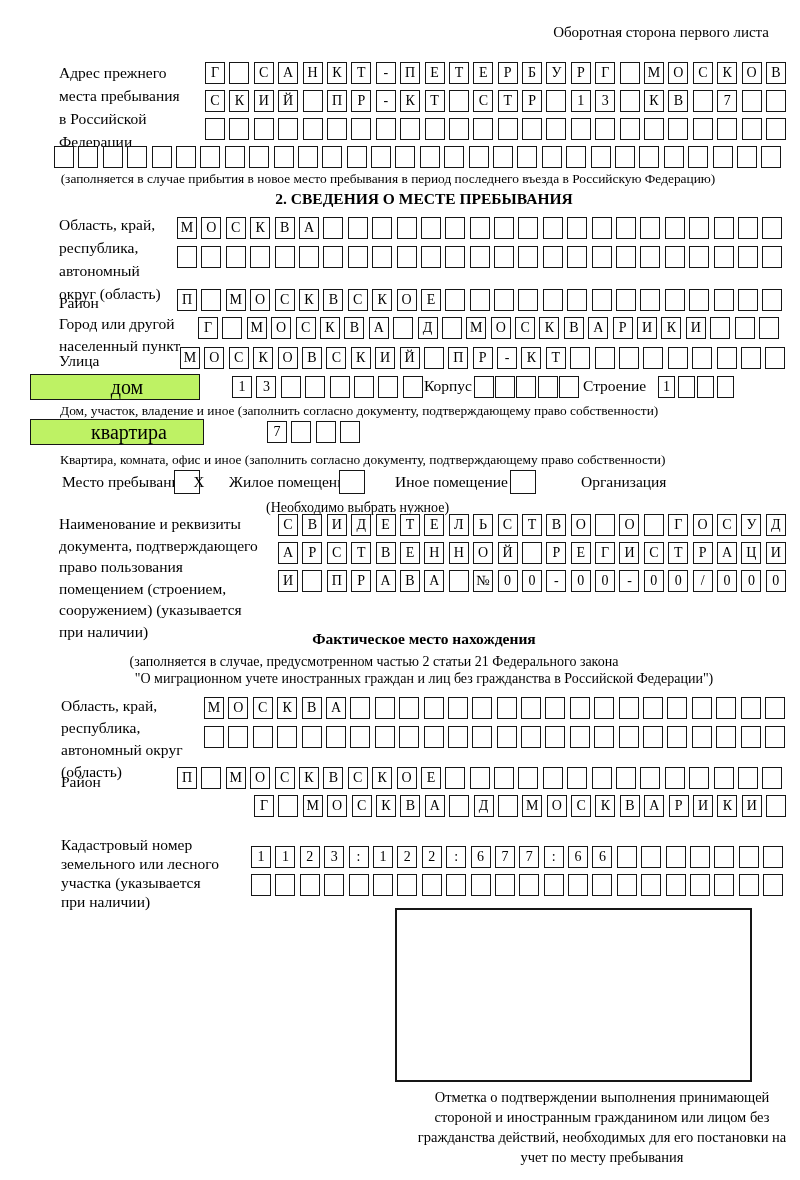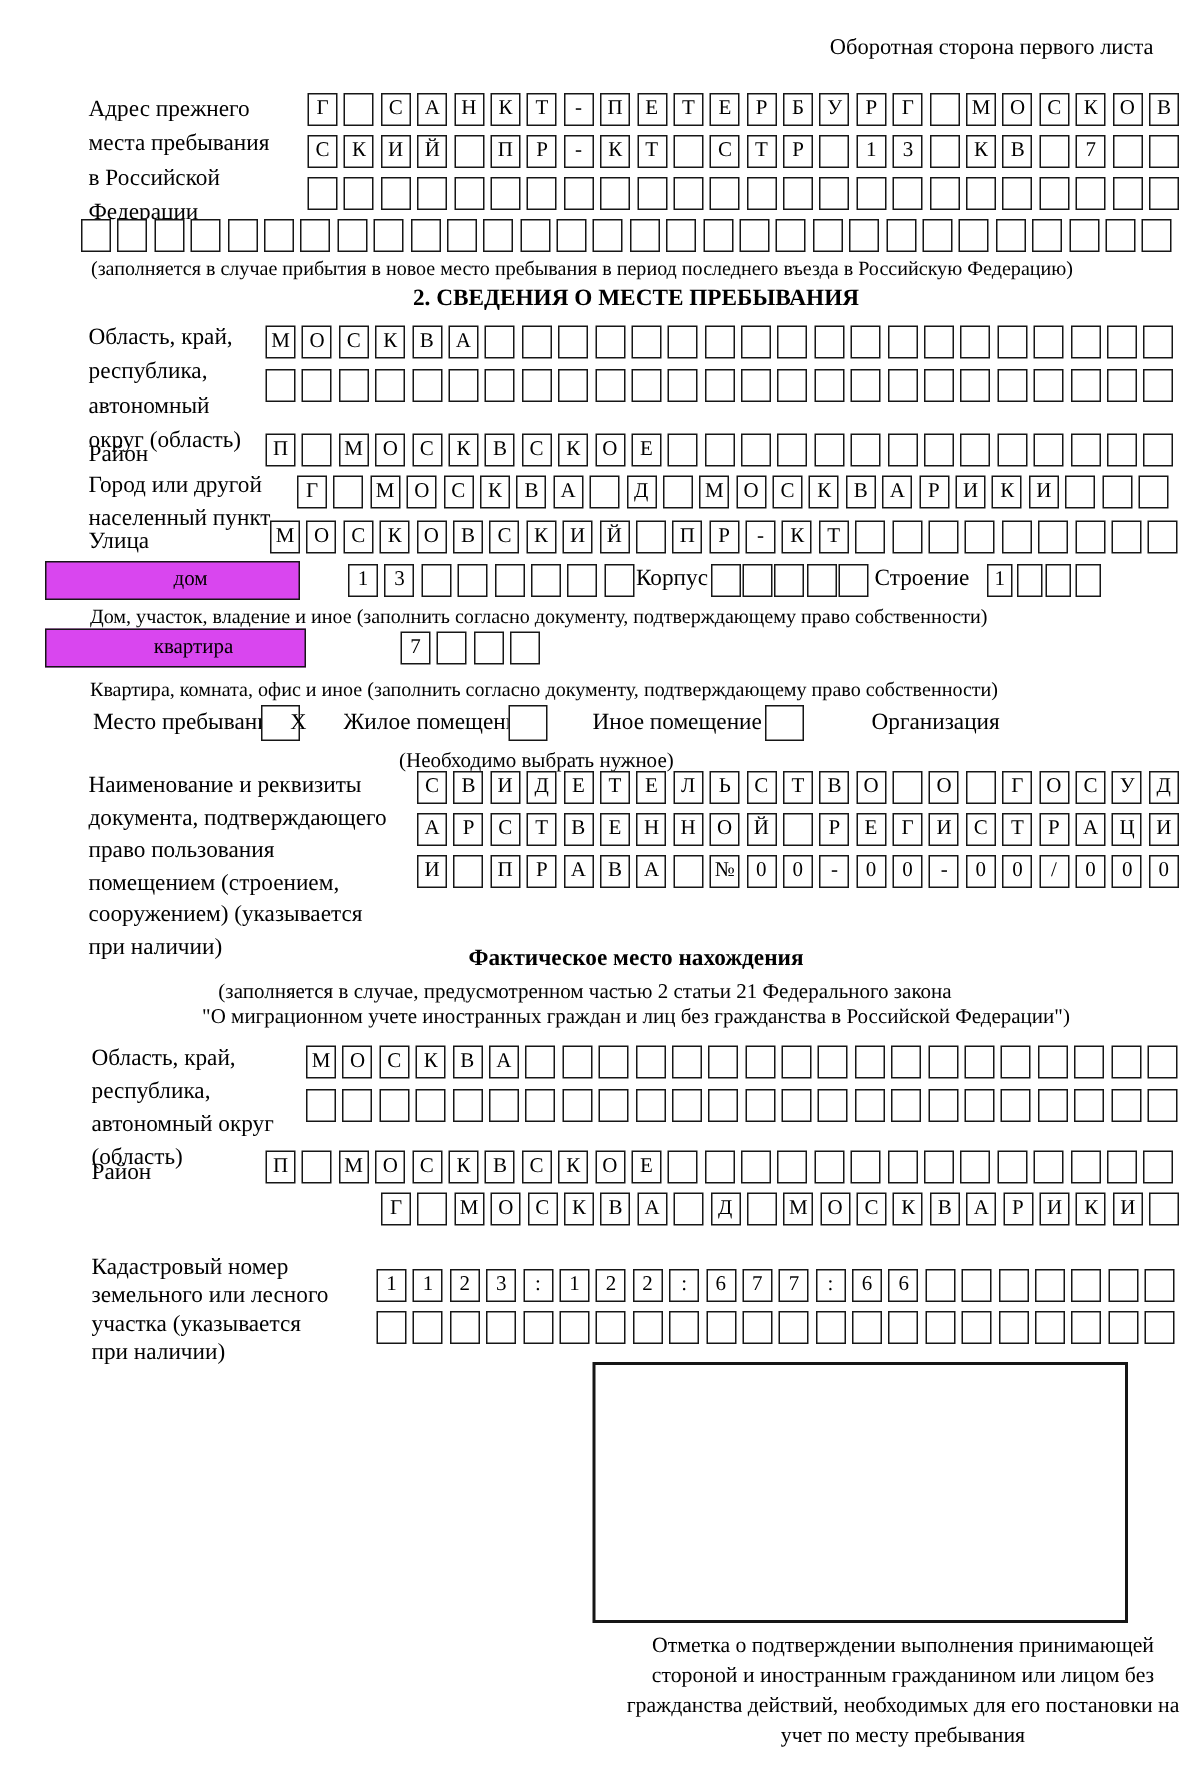--- a/index.html
+++ b/index.html
@@ -12,22 +12,22 @@
   .lh19{line-height:19px;}
   .cap{font-size:13.4px;}
   .cap14{font-size:14px;}
   .title{font-weight:bold;font-size:15.5px;text-align:center;width:800px;left:0;}
   .cells{display:flex;gap:4.4px;}
   .cell{flex:0 0 20px;width:20px;height:22px;border:1.7px solid #161616;box-sizing:border-box;
         display:flex;align-items:center;justify-content:center;font-size:14px;background:#fff;}
   .cells.tight{gap:1.2px;}
   .cells.nrw{gap:2.6px;}
   .cells.nrw .cell{flex:0 0 17px;width:17px;}
-  .lbox{border:1.7px solid #161616;box-sizing:border-box;height:26px;background:#d946ef;
-        display:flex;align-items:center;justify-content:center;font-size:14px;}
+  .lbox{border:1.7px solid #161616;box-sizing:border-box;height:26px;background:#bef264;
+        display:flex;align-items:center;justify-content:center;font-size:20px;}
   .cb{width:21px;height:24px;border:1.7px solid #161616;box-sizing:border-box;background:#fff;
       display:flex;align-items:center;justify-content:center;font-size:15px;}
   .markbox{border:2px solid #161616;box-sizing:border-box;background:#fff;}
 </style>
 </head>
 <body>
 
 <div class="page">
 
   <div class="abs" style="top:24px;left:0;width:745px;text-align:right;font-size:15px">Оборотная сторона первого листа</div>
@@ -412,21 +412,21 @@
       <div class="cell">-</div>
       <div class="cell">0</div>
       <div class="cell">0</div>
       <div class="cell">/</div>
       <div class="cell">0</div>
       <div class="cell">0</div>
       <div class="cell">0</div>
     </div>
 
   <div class="abs title" style="top:630px">Фактическое место нахождения</div>
-  <div class="abs cap14" style="top:654px;left:16px;width:700px;text-align:center">(заполняется в случае, предусмотренном частью 2 статьи 21 Федерального закона</div>
+  <div class="abs cap14" style="top:654px;left:0;width:700px;text-align:center">(заполняется в случае, предусмотренном частью 2 статьи 21 Федерального закона</div>
   <div class="abs cap14" style="top:671px;left:0;width:800px;text-align:center">"О миграционном учете иностранных граждан и лиц без гражданства в Российской Федерации")</div>
 
   <div class="abs lbl lh22" style="top:695px;left:37px">Область, край,
 республика,
 автономный округ
 (область)</div>
   <div class="abs cells" style="top:697px;left:180px">
       <div class="cell">М</div>
       <div class="cell">О</div>
       <div class="cell">С</div>

